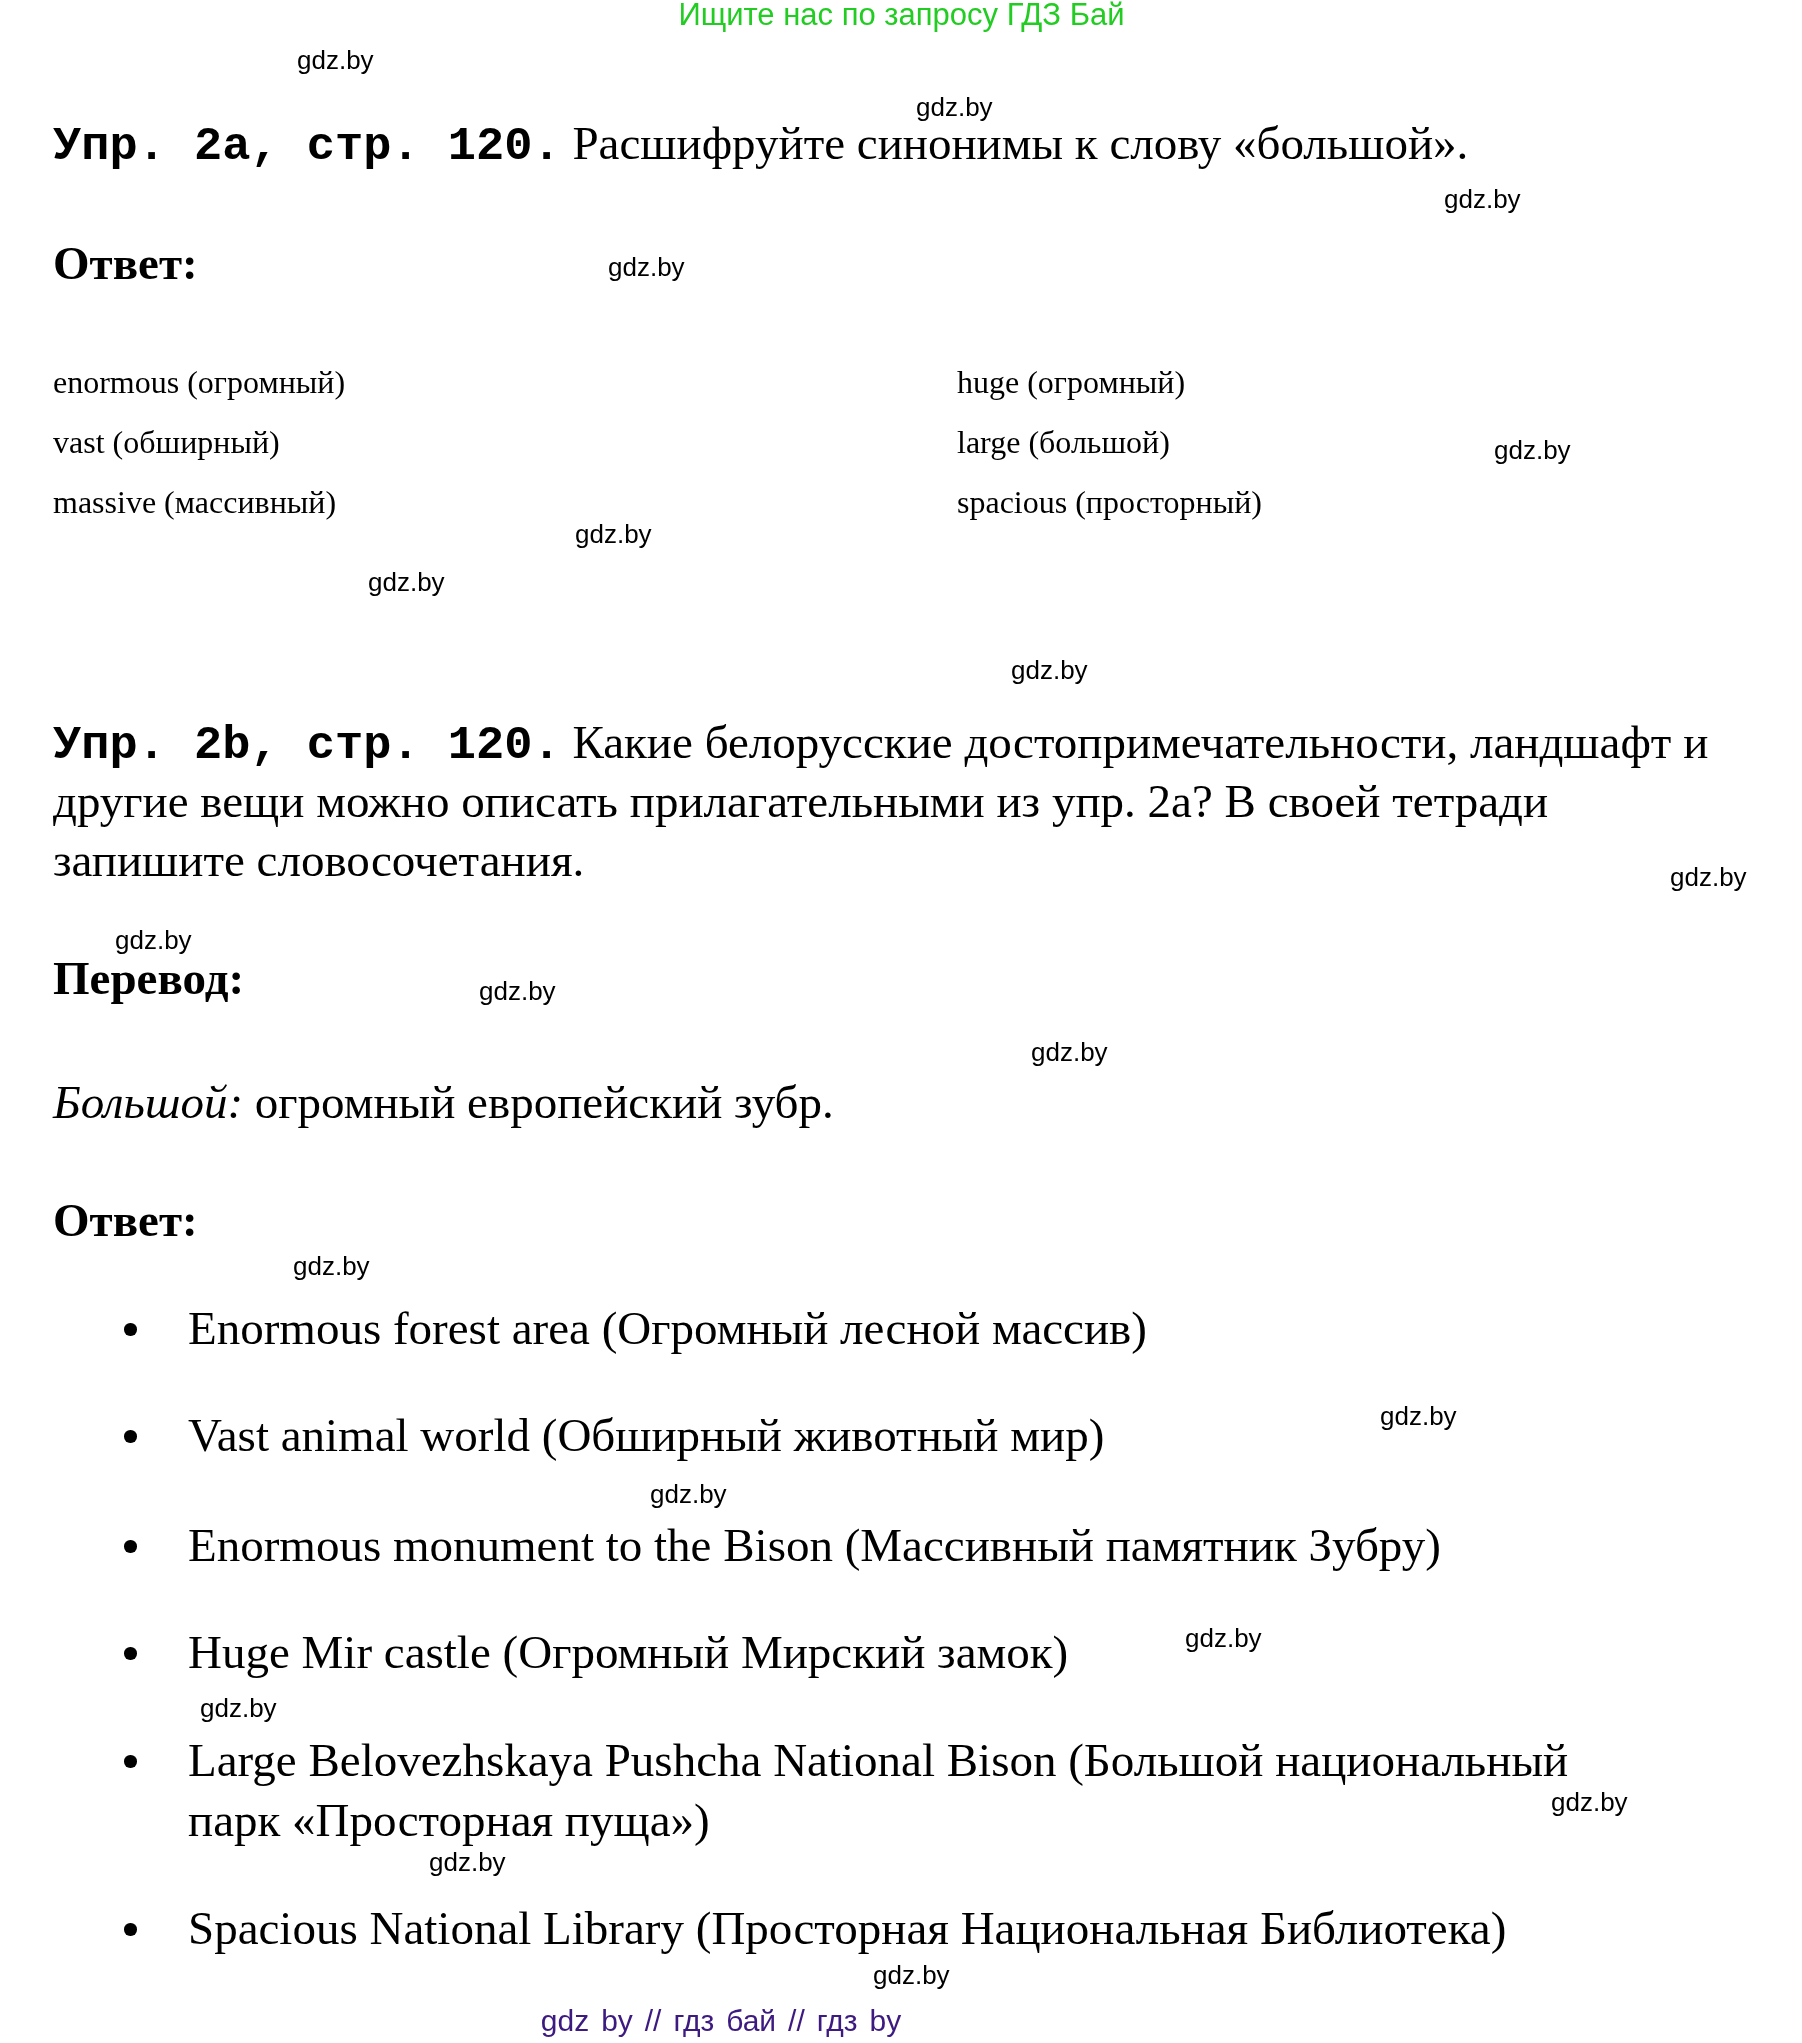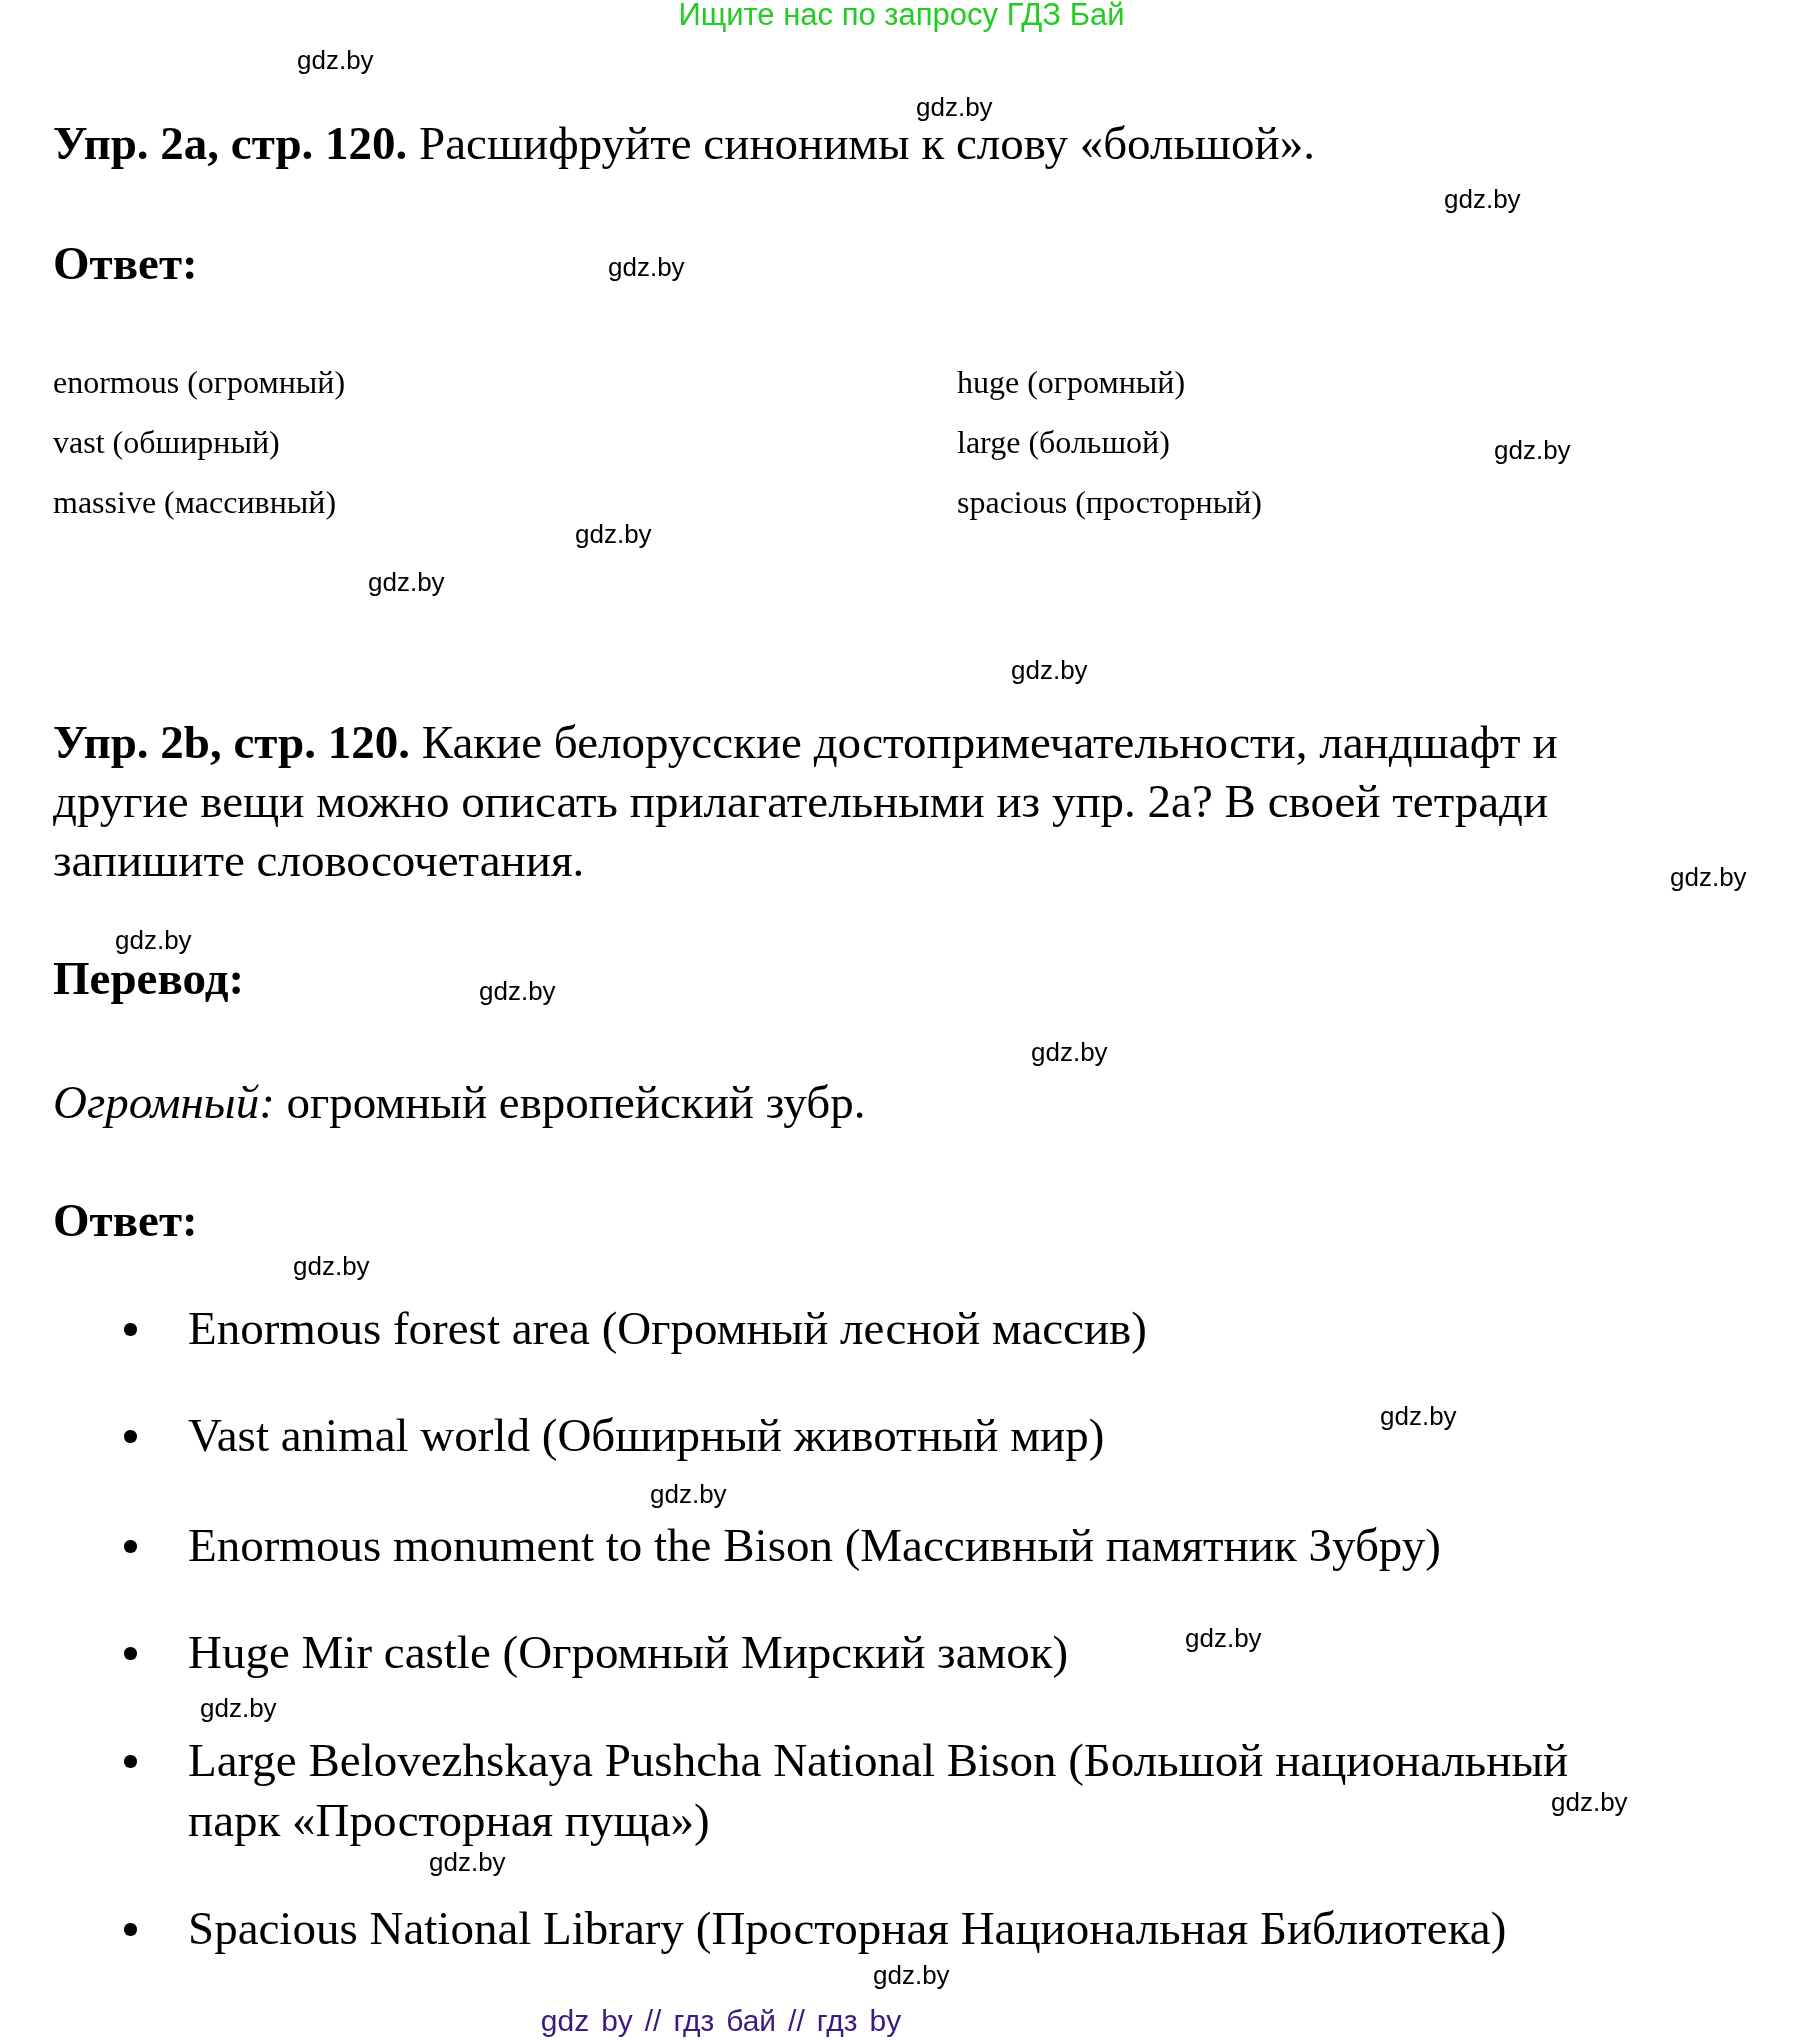--- a/index.html
+++ b/index.html
@@ -4,21 +4,21 @@
   <style>
     html, body { margin: 0; padding: 0; background: #ffffff; }
     body { width: 1803px; height: 2043px; position: relative; overflow: hidden; }
     .abs { position: absolute; white-space: nowrap; }
     .serif { font-family: "Liberation Serif", "DejaVu Serif", serif; color: #000; }
     .sans { font-family: "Liberation Sans", "DejaVu Sans", sans-serif; }
     .header-banner { left: 0; width: 1803px; top: -3.6px; text-align: center; font-size: 31px; color: #22cc22; line-height: 37px; }
     .footer-links { left: 0; width: 1442px; top: 2003px; text-align: center; font-size: 30px; color: #3d1a80; line-height: 36px; word-spacing: 3.6px; }
     .wm { font-size: 26px; color: #000; line-height: 28.5px; }
     .task { font-size: 47px; line-height: 59px; }
-    .task b { font-weight: bold; }
+    .task b { font-weight: bold; font-family: Liberation Mono, monospace; }
     .label { font-size: 47px; font-weight: bold; line-height: 53px; }
     .cell { font-size: 32px; line-height: 53px; }
     .bullet-dot { width: 12.5px; height: 12.5px; border-radius: 50%; background: #000; }
     .item { font-size: 47px; line-height: 59px; }
     .italic { font-style: italic; }
   </style>
 </head>
 <body>
 
 <div class="abs sans header-banner">Ищите нас по запросу ГДЗ Бай</div>
@@ -58,21 +58,21 @@
 
 <div class="abs serif task" style="left:53px; top:713px;">
   <b>Упр. 2b, стр. 120.</b><span> Какие белорусские достопримечательности, ландшафт и</span>
 </div>
 <div class="abs serif task" style="left:53px; top:772px;">другие вещи можно описать прилагательными из упр. 2a? В своей тетради</div>
 <div class="abs serif task" style="left:53px; top:831px;">запишите словосочетания.</div>
 
 <div class="abs serif label" style="left:53px; top:952px;">Перевод:</div>
 
 <div class="abs serif task" style="left:53px; top:1073px;">
-  <span class="italic">Огромный:</span><span> огромный европейский зубр.</span>
+  <span class="italic">Большой:</span><span> огромный европейский зубр.</span>
 </div>
 
 <div class="abs serif label" style="left:53px; top:1194px;">Ответ:</div>
 
 <div class="abs bullet-dot" style="left:124px; top:1323px;"></div>
 <div class="abs serif item" style="left:188px; top:1299px;">Enormous forest area (Огромный лесной массив)</div>
 
 <div class="abs bullet-dot" style="left:124px; top:1430px;"></div>
 <div class="abs serif item" style="left:188px; top:1406px;">Vast animal world (Обширный животный мир)</div>
 

